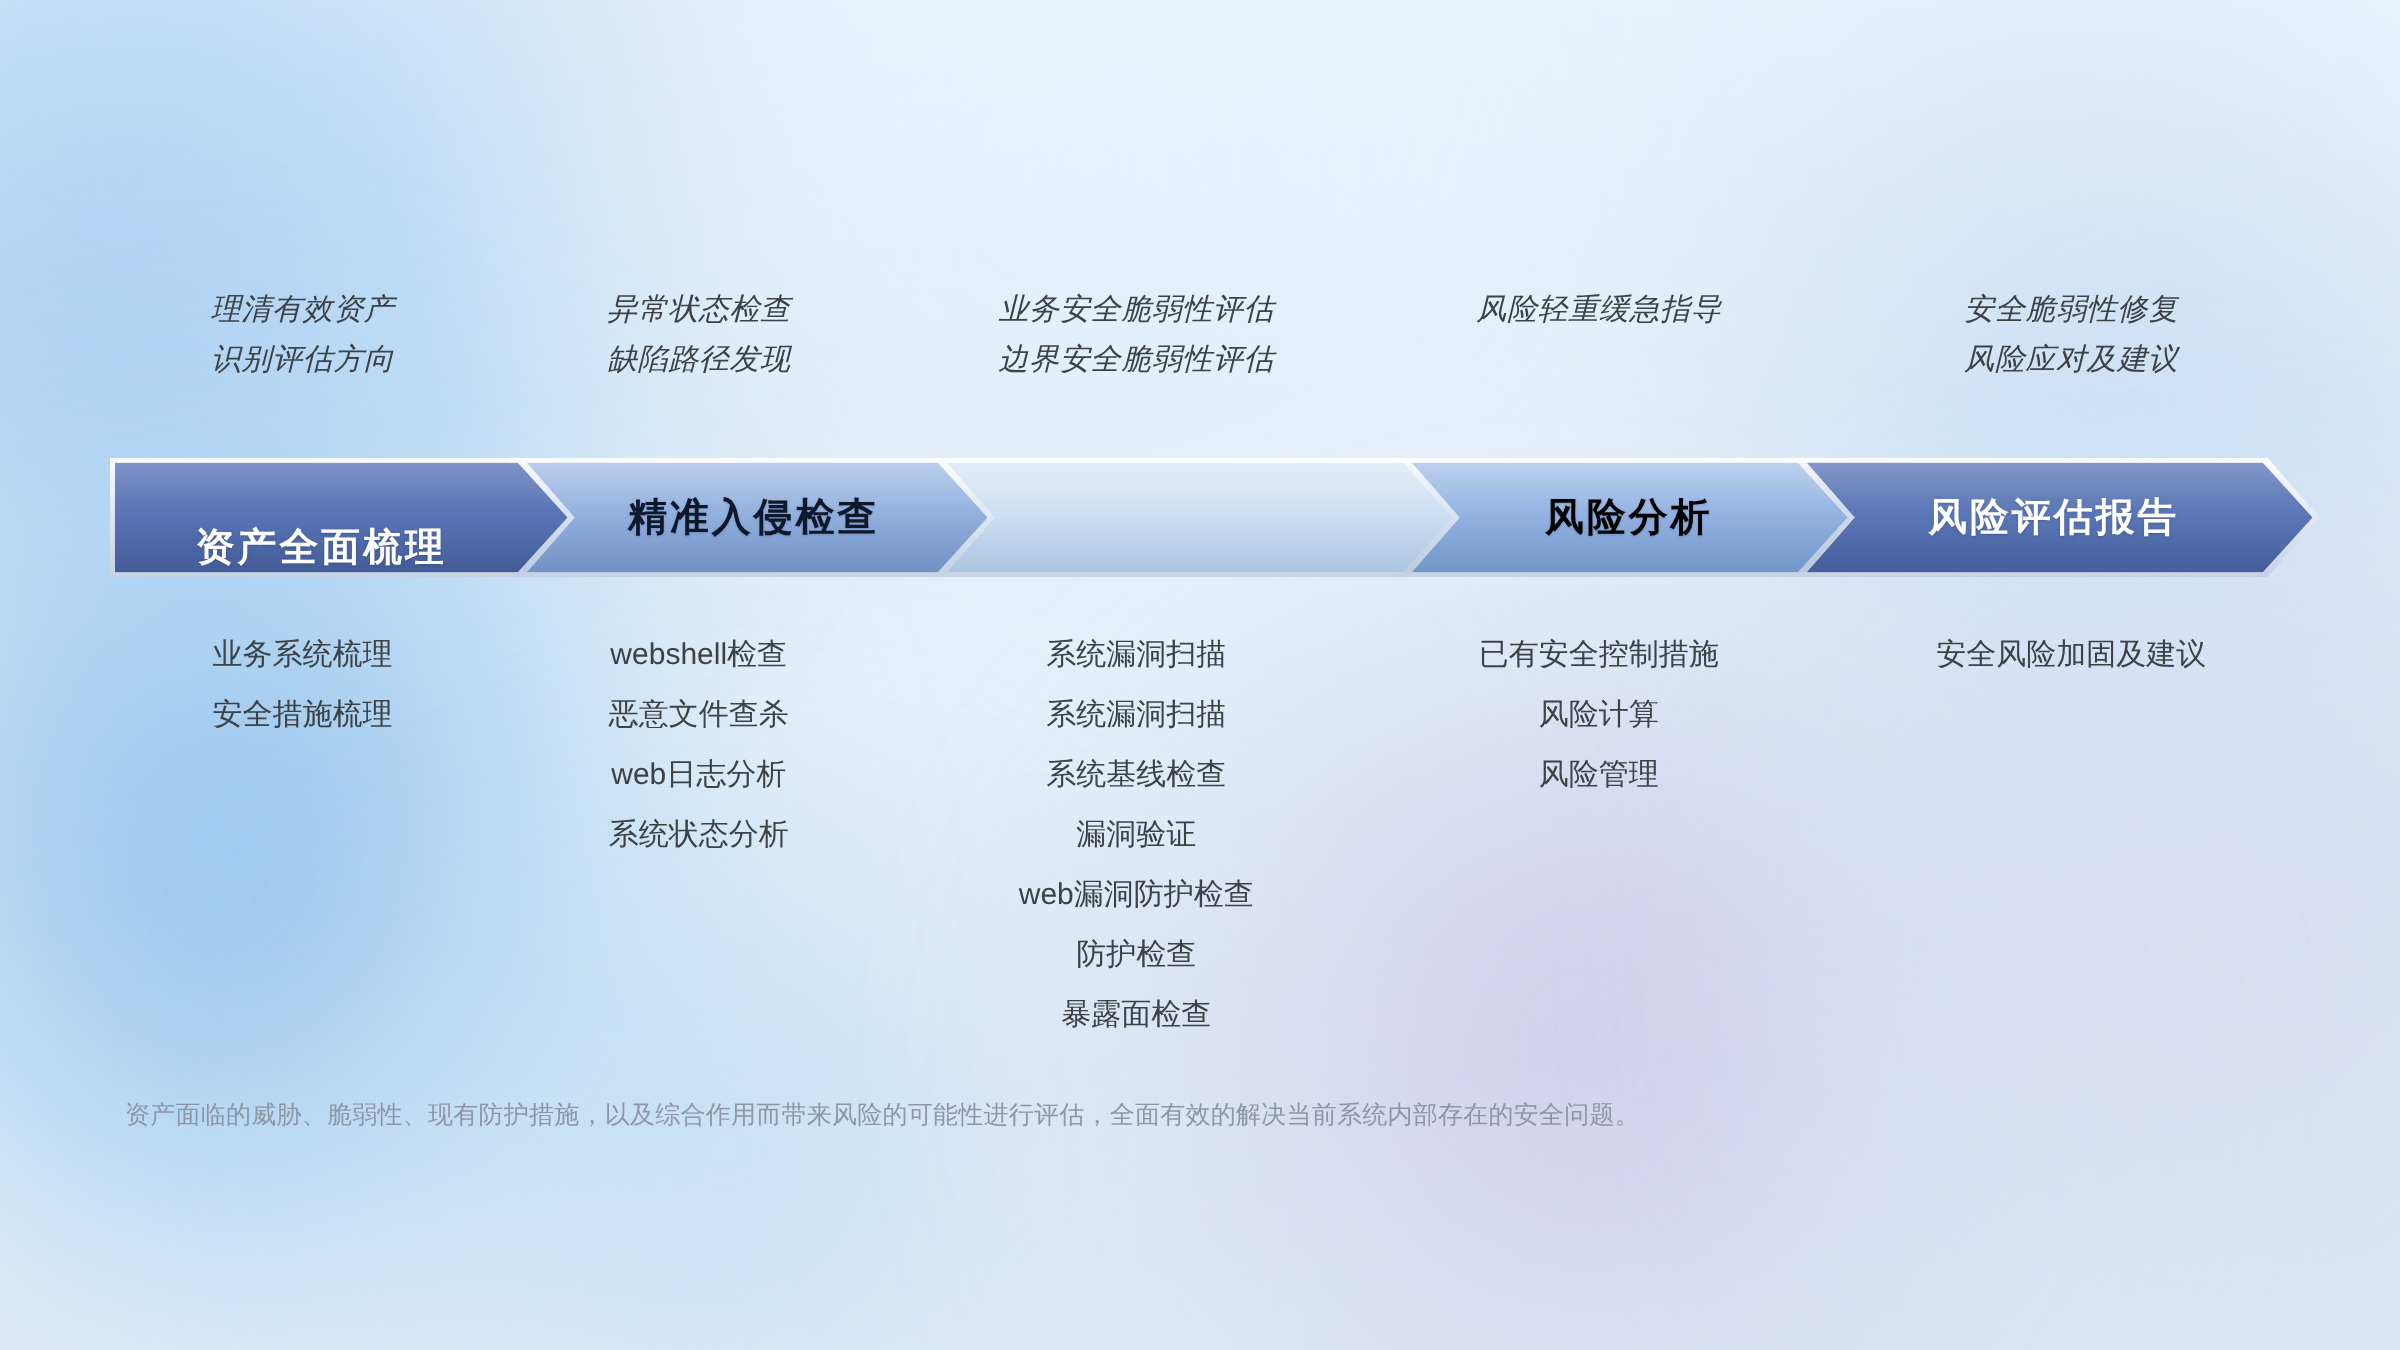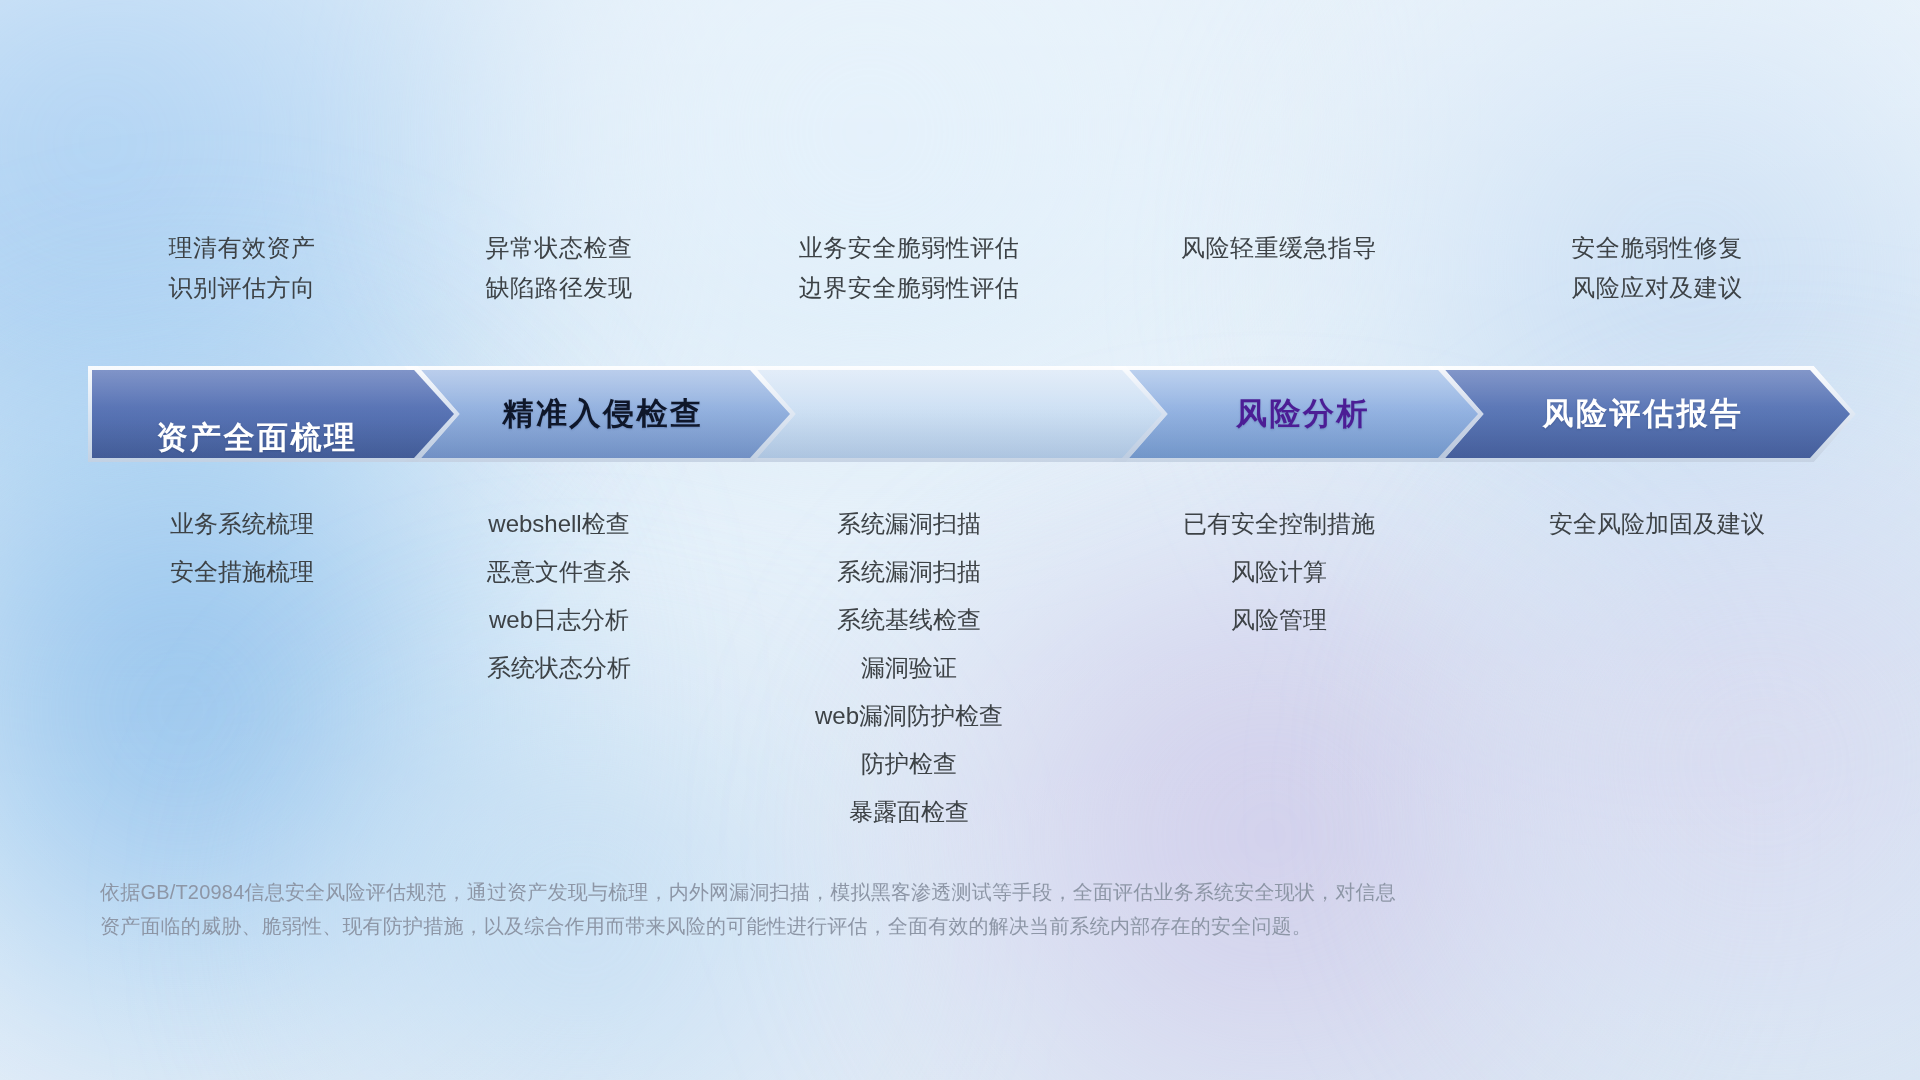--- a/index.html
+++ b/index.html
@@ -67,21 +67,21 @@
     width: 1760px;
     display: flex;
   }
   .top-col {
     text-align: center;
     color: #3d4246;
     font-size: 24px;
     line-height: 40px;
     letter-spacing: 0.5px;
   }
-  .top-col div { white-space: nowrap; }
+  .top-col div { white-space: nowrap; font-style: italic; }
 
   
   .band {
     position: absolute;
     left: 88px;
     top: 366px;
     width: 1768px;
     height: 96px;
   }
   .chev {
@@ -213,21 +213,21 @@
         <div class="edge" style="clip-path: polygon(0 0, 386px 0, 428px 50%, 386px 100%, 0 100%, 42px 50%);"></div>
         <div class="face" style="background: linear-gradient(to bottom, #dbe8f7 0%, #cadef3 50%, #b6cfec 100%);
                     clip-path: polygon(0 0, 378px 0, 418px 50%, 378px 100%, 0 100%, 40px 50%);"></div>
       </div>
 
       <div class="chev" style="left:1024px; width:372px; z-index:7;
                   clip-path: polygon(0 0, 330px 0, 372px 50%, 330px 100%, 0 100%, 42px 50%);">
         <div class="edge" style="clip-path: polygon(0 0, 330px 0, 372px 50%, 330px 100%, 0 100%, 42px 50%);"></div>
         <div class="face" style="background: linear-gradient(to bottom, #a9c4ea 0%, #8eafe0 48%, #789ed4 100%);
                     clip-path: polygon(0 0, 322px 0, 362px 50%, 322px 100%, 0 100%, 40px 50%);"></div>
-        <div class="label" style="color:#4c1d95; padding-left:24px; padding-right:14px; text-shadow:0 1px 2px rgba(55,80,135,0.30);">风险分析</div>
+        <div class="label" style="color:#000000; padding-left:24px; padding-right:14px; text-shadow:0 1px 2px rgba(55,80,135,0.30);">风险分析</div>
       </div>
 
       <div class="chev" style="left:1340px; width:428px; z-index:6;
                   clip-path: polygon(0 0, 386px 0, 428px 50%, 386px 100%, 0 100%, 42px 50%);">
         <div class="edge" style="clip-path: polygon(0 0, 386px 0, 428px 50%, 386px 100%, 0 100%, 42px 50%);"></div>
         <div class="face" style="background: linear-gradient(to bottom, #5f79ba 0%, #5270b2 52%, #4963a3 100%);
                     clip-path: polygon(0 0, 378px 0, 418px 50%, 378px 100%, 0 100%, 40px 50%);"></div>
         <div class="label" style="color:#ffffff; padding-left:20px; padding-right:18px; text-shadow:0 1px 2px rgba(40,60,110,0.35);">风险评估报告</div>
       </div>
 
@@ -263,18 +263,17 @@
         <div>风险管理</div>
       </div>
 
       <div class="bot-col" style="width:386px;">
         <div>安全风险加固及建议</div>
       </div>
 
     </div>
 
     <div class="footer">
-      <div>依据GB/T20984信息安全风险评估规范，通过资产发现与梳理，内外网漏洞扫描，模拟黑客渗透测试等手段，全面评估业务系统安全现状，对信息</div>
       <div>资产面临的威胁、脆弱性、现有防护措施，以及综合作用而带来风险的可能性进行评估，全面有效的解决当前系统内部存在的安全问题。</div>
     </div>
 
   </div>
 </div>
 
 </body></html>

